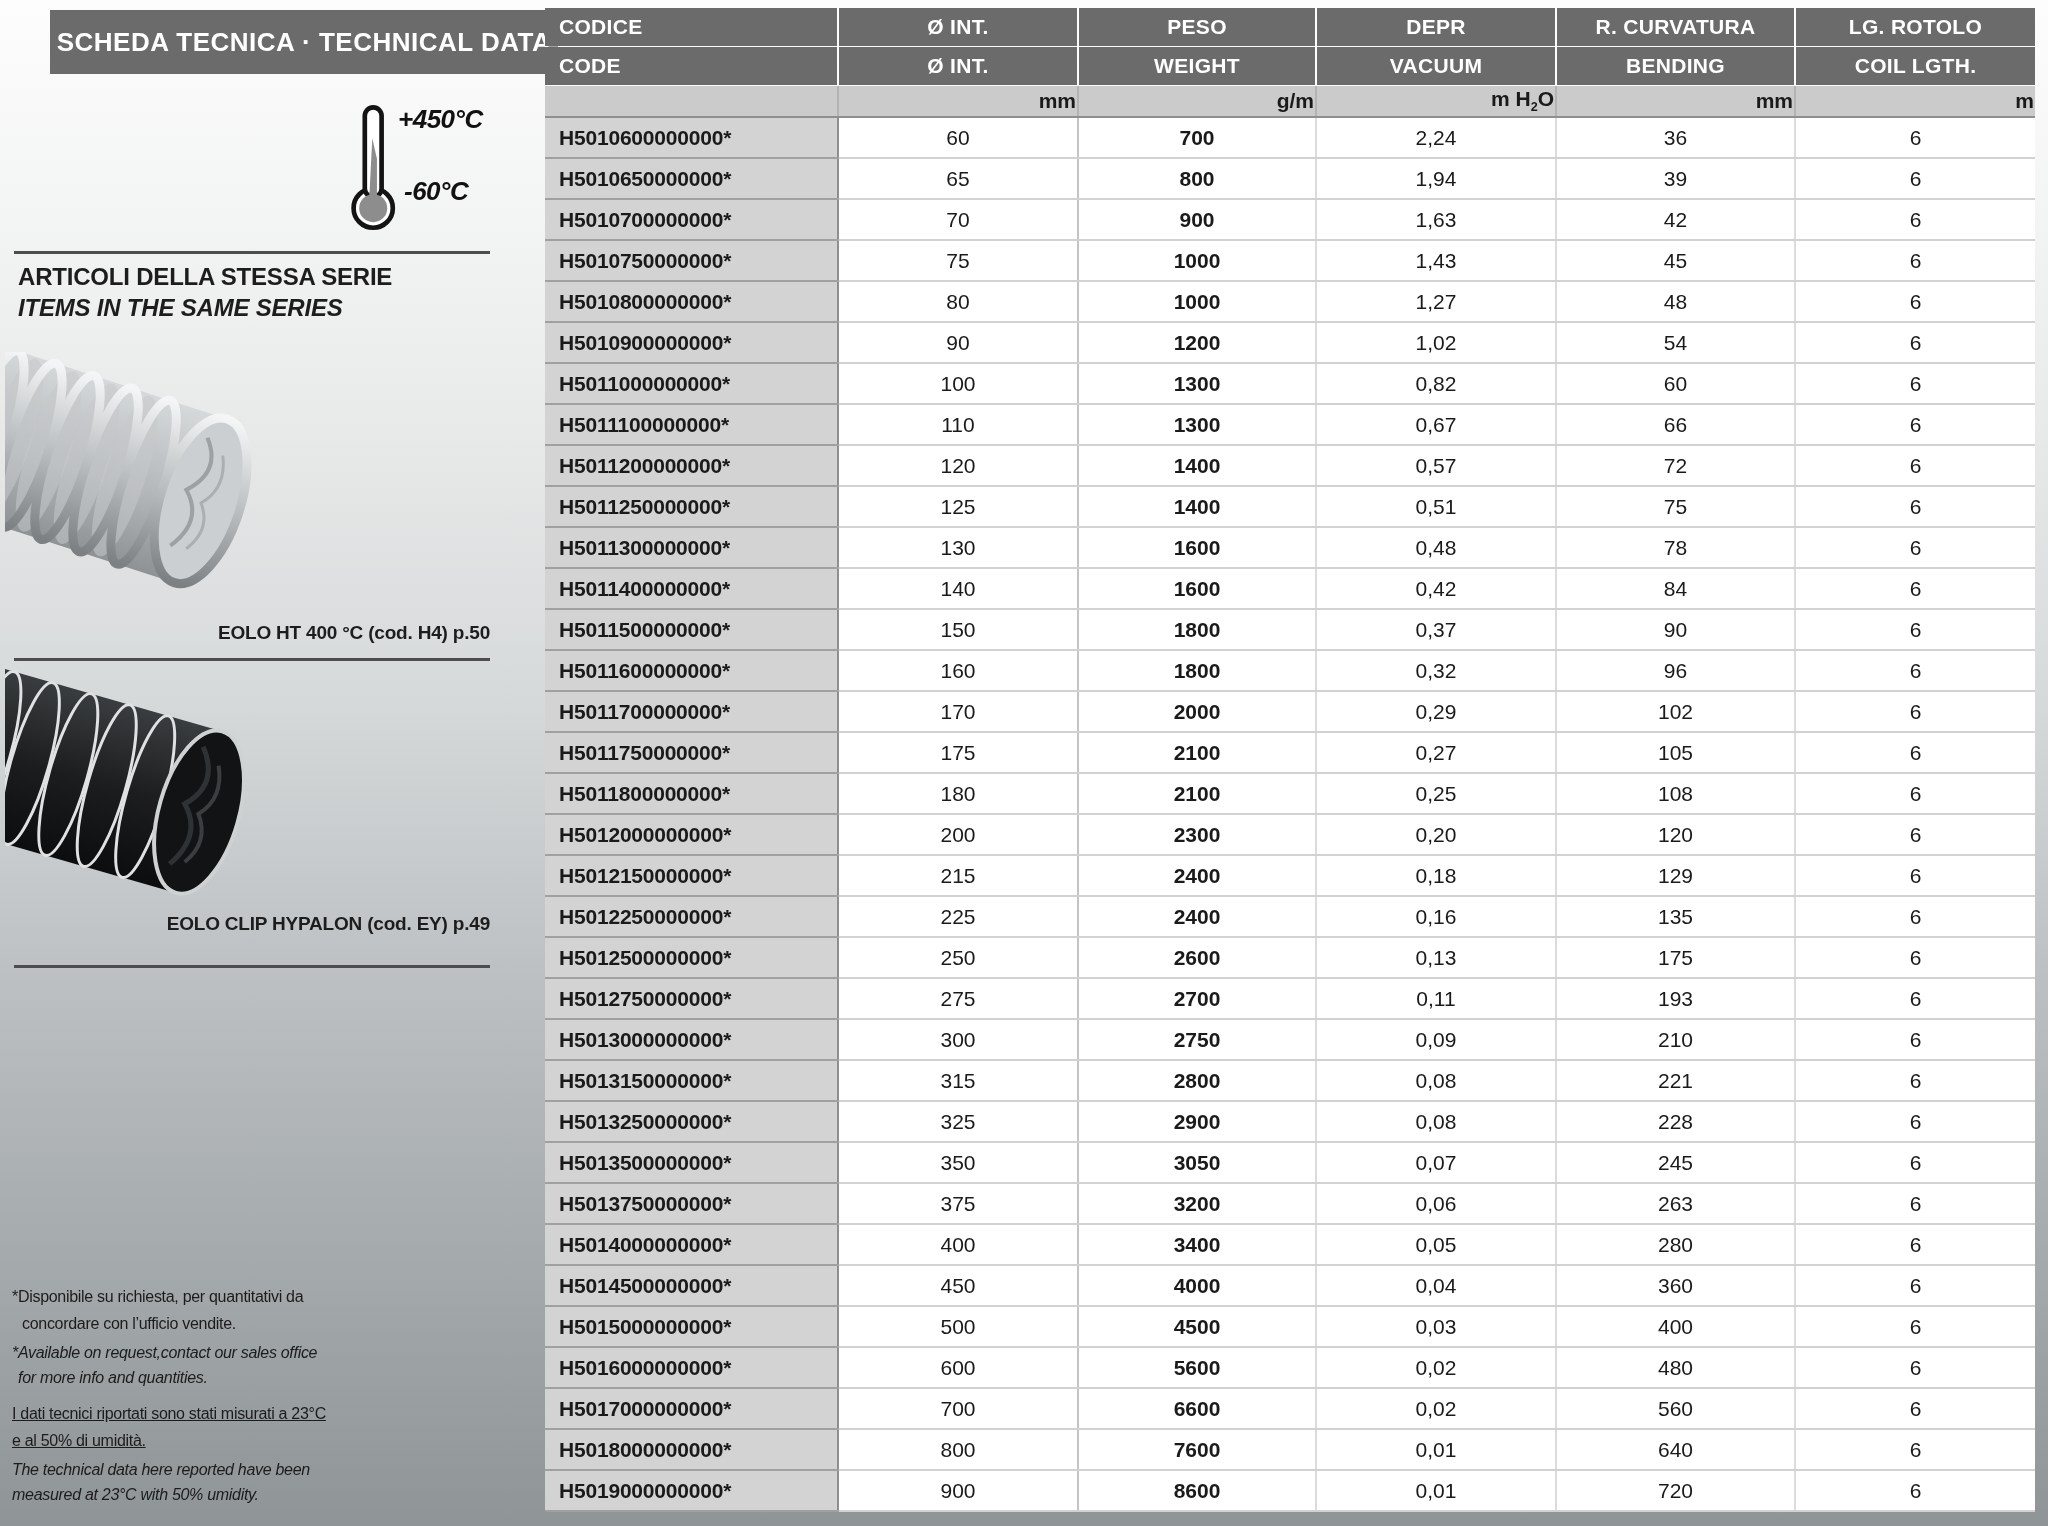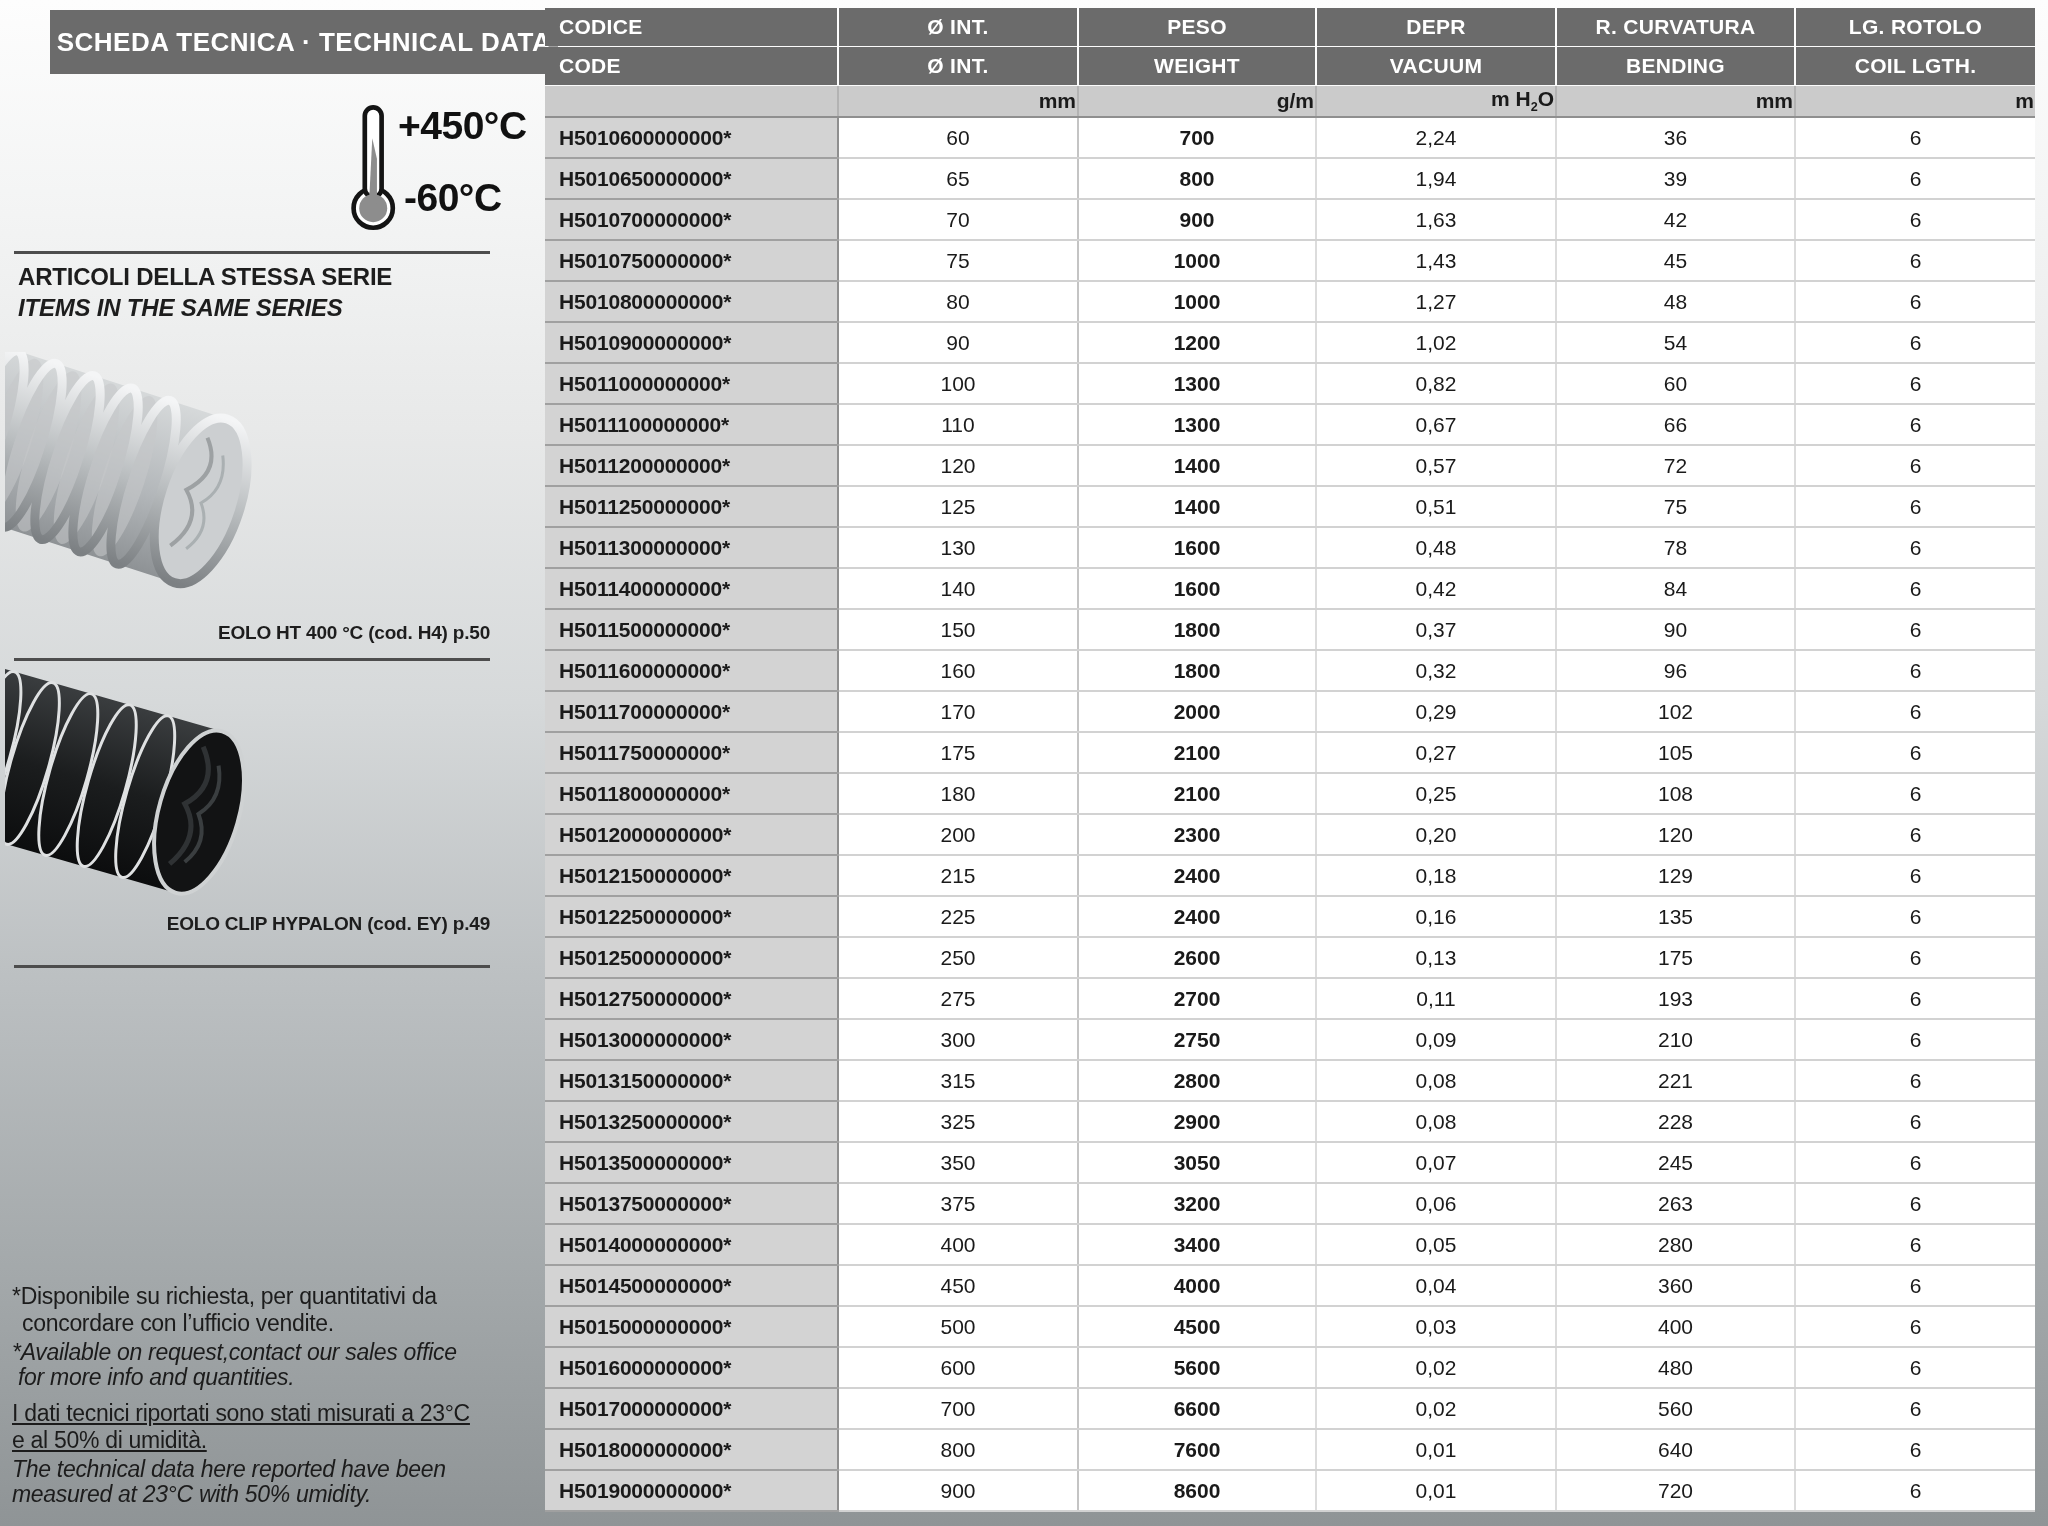--- a/index.html
+++ b/index.html
@@ -7,29 +7,29 @@
     width:2048px;height:1526px;position:relative;overflow:hidden;
     font-family:"Liberation Sans","DejaVu Sans",sans-serif;
     background:linear-gradient(180deg,#fdfdfd 0%,#f3f4f4 14%,#e8e9e9 28%,#d6d9da 46%,#bcc0c2 64%,#a4a9ab 83%,#8f9496 100%);
   }
   
   .title-bar{
     position:absolute;left:18px;top:10px;width:508px;height:64px;
     background:#6b6b6b;color:#ffffff;font-weight:bold;font-size:26px;
     letter-spacing:.5px;text-align:center;line-height:64px;white-space:nowrap;margin-left:32px;
   }
-  .temp-label{position:absolute;font-size:39px;font-weight:bold;color:#111;letter-spacing:-.5px;}
+  .temp-label{position:absolute;font-size:26px;font-weight:bold;color:#111;letter-spacing:-.5px;font-style:italic;}
   .temp-max{left:398px;top:104px;}
   .temp-min{left:404px;top:176px;}
   .divider{position:absolute;left:14px;width:476px;height:0;border-top:3px solid #4d4d4d;}
   .series-head{position:absolute;left:18px;font-size:24px;font-weight:bold;color:#1d1d1d;letter-spacing:-.2px;white-space:nowrap;}
   .series-head.it{top:263px;}
   .series-head.en{top:294px;font-style:italic;}
   .caption{position:absolute;left:14px;width:476px;text-align:right;font-size:19px;font-weight:bold;color:#1d1d1d;white-space:nowrap;letter-spacing:-.2px;}
-  .fnote{position:absolute;left:12px;width:470px;font-size:23px;line-height:27px;color:#1c1c1c;letter-spacing:-.3px;}
+  .fnote{position:absolute;left:12px;width:470px;font-size:16px;line-height:27px;color:#1c1c1c;letter-spacing:-.3px;}
   .fnote.italic{font-style:italic;line-height:25px;}
   .photo{position:absolute;}
   
   .spec-table{
     position:absolute;left:545px;top:8px;width:1490px;
     border-collapse:collapse;table-layout:fixed;
   }
   .spec-table th,.spec-table td{overflow:hidden;white-space:nowrap;}
   .spec-table thead th{
     background:#6b6b6b;color:#ffffff;font-size:21px;font-weight:bold;

